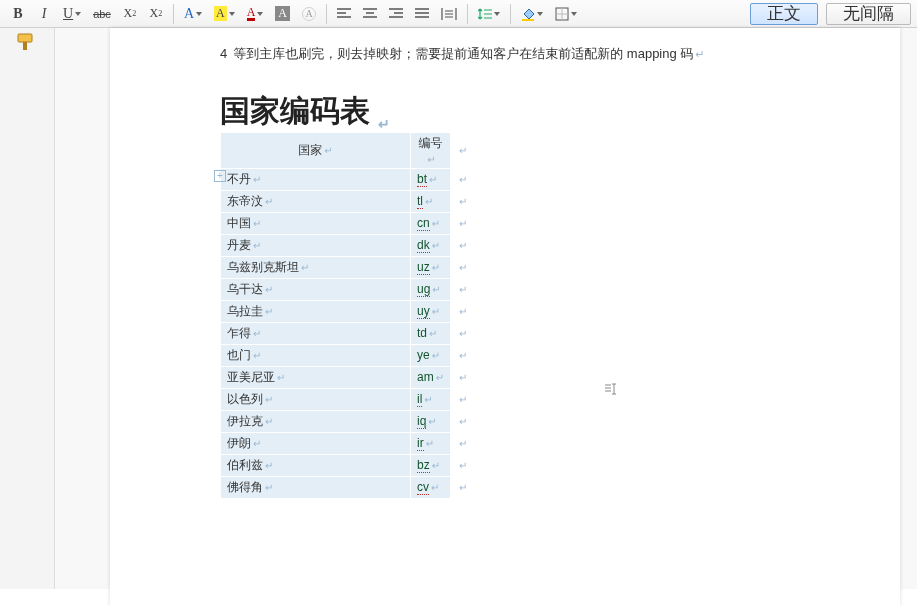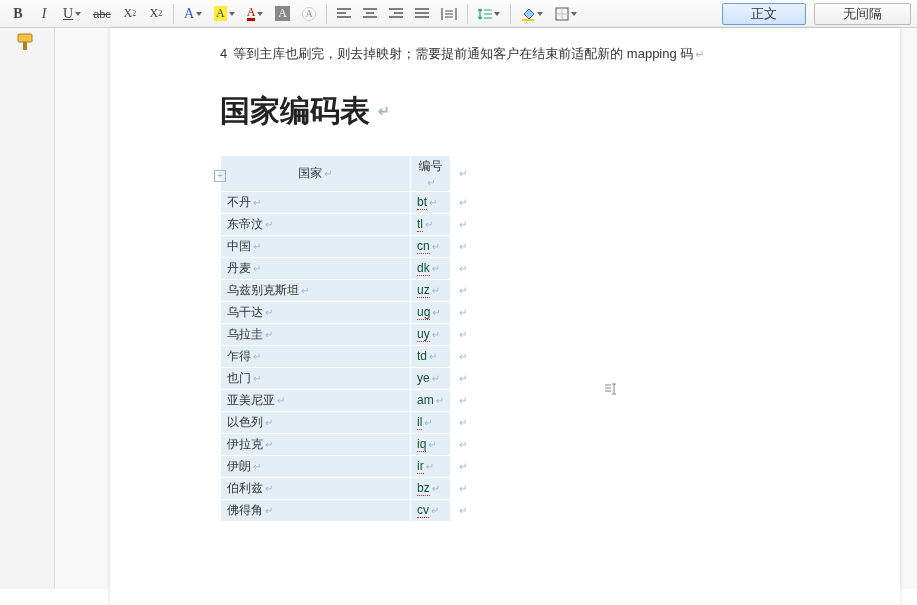--- a/index.html
+++ b/index.html
@@ -15,42 +15,42 @@
     height:22px; min-width:24px; padding:0 4px; display:flex; align-items:center; justify-content:center;
     border:1px solid transparent; border-radius:2px; cursor:default; position:relative;
   }
   .dropdown-arrow {
     width:0;height:0;border-left:3px solid transparent;border-right:3px solid transparent;
     border-top:4px solid #666; margin-left:2px;
   }
   .sep { width:1px; height:20px; background:#ccc; margin:0 3px; }
   .icon-svg { display:block; }
   .end-btn {
-    height:22px; padding:0 28px; background:linear-gradient(#fdfdfd,#efefef);
-    border:1px solid #bbb; border-radius:2px; font-size:13px; color:#333;
+    height:22px; padding:0 16px; background:linear-gradient(#fdfdfd,#efefef);
+    border:1px solid #bbb; border-radius:2px; font-size:17px; color:#333;
     display:flex; align-items:center; justify-content:center; margin-left:6px;
   }
   .end-btn.active { background:linear-gradient(#e8f2ff,#d0e4ff); border-color:#6a9ed8; }
 
   
   .workspace { display:flex; height:561px; }
   .left-gutter { width:55px; background:#f4f4f4; border-right:1px solid #ddd; position:relative; }
   .paint-brush { position:absolute; top:4px; left:14px; }
   .page-pane { flex:1; background:#f8f8f8; position:relative; }
   .page {
     position:absolute; left:55px; top:0; width:790px; min-height:600px;
     background:#fff; box-shadow:0 0 4px rgba(0,0,0,.15);
   }
   .content { padding:16px 110px 20px 110px; }
 
   .para-line { font-size:13px; color:#333; margin-bottom:26px; line-height:1.6; }
   .para-line .num { color:#333; margin-right:6px; }
   .pmark { color:#9bb8d3; font-size:11px; margin-left:2px; }
 
-  .title { font-size:30px; font-weight:600; color:#222; margin-bottom:23px; display:flex; align-items:center; }
+  .title { font-size:30px; font-weight:600; color:#222; margin-bottom:0; display:flex; align-items:flex-end; }
   .title .pmark { font-size:14px; margin-left:8px; }
 
   .table-anchor {
     position:absolute; left:104px; top:142px; width:12px; height:12px;
     border:1px solid #9bb8d3; display:flex; align-items:center; justify-content:center;
     font-size:10px; color:#9bb8d3; line-height:1;
   }
 
   table.codes { border-collapse:collapse; font-size:12px; color:#333; margin-left:0; }
   table.codes th, table.codes td {

